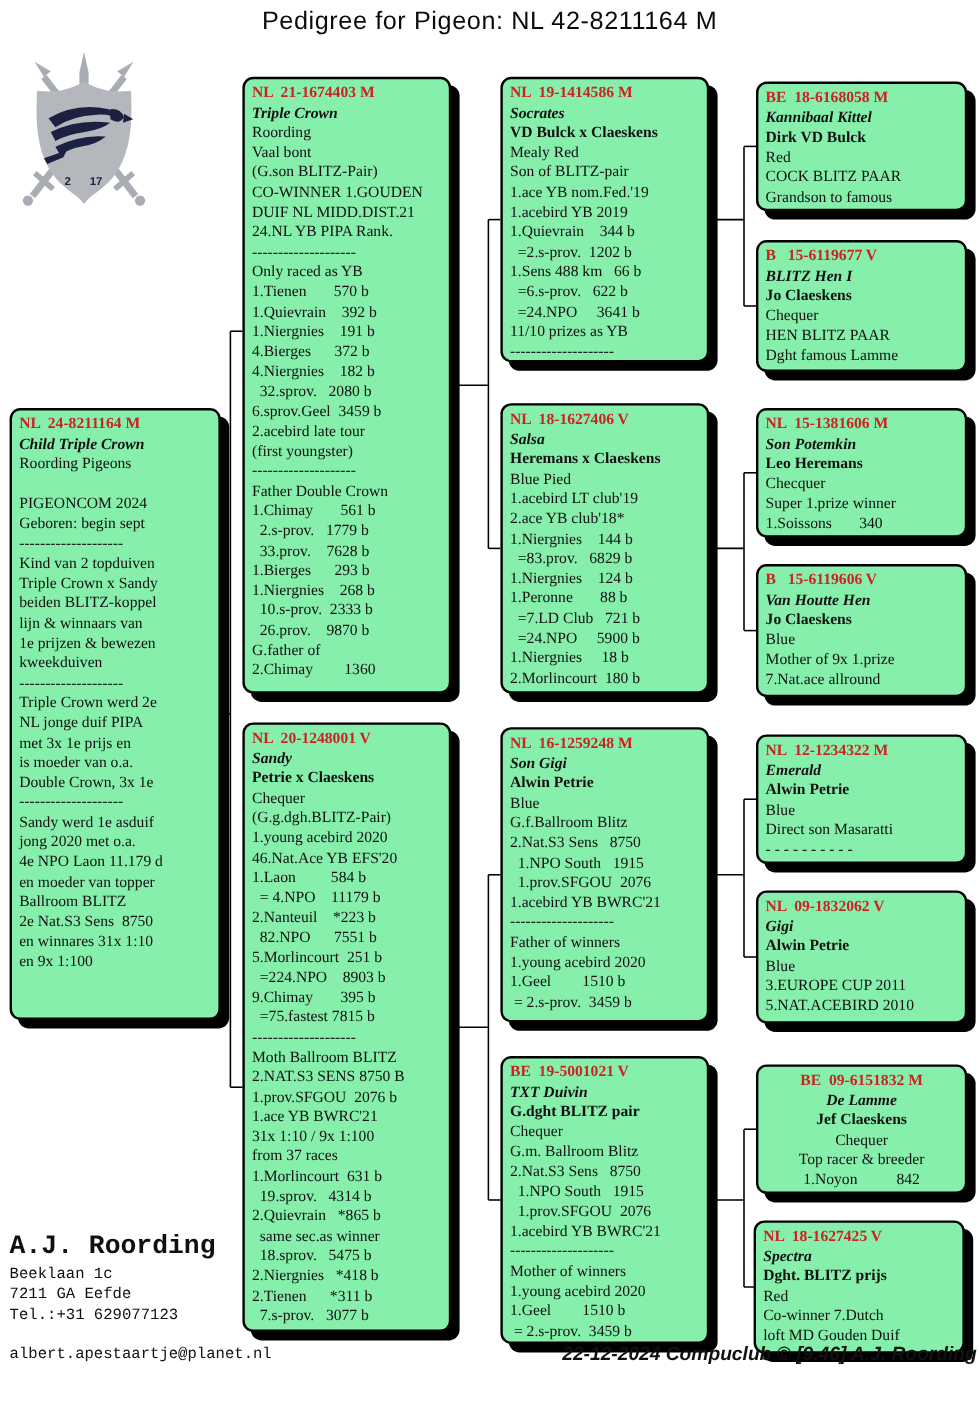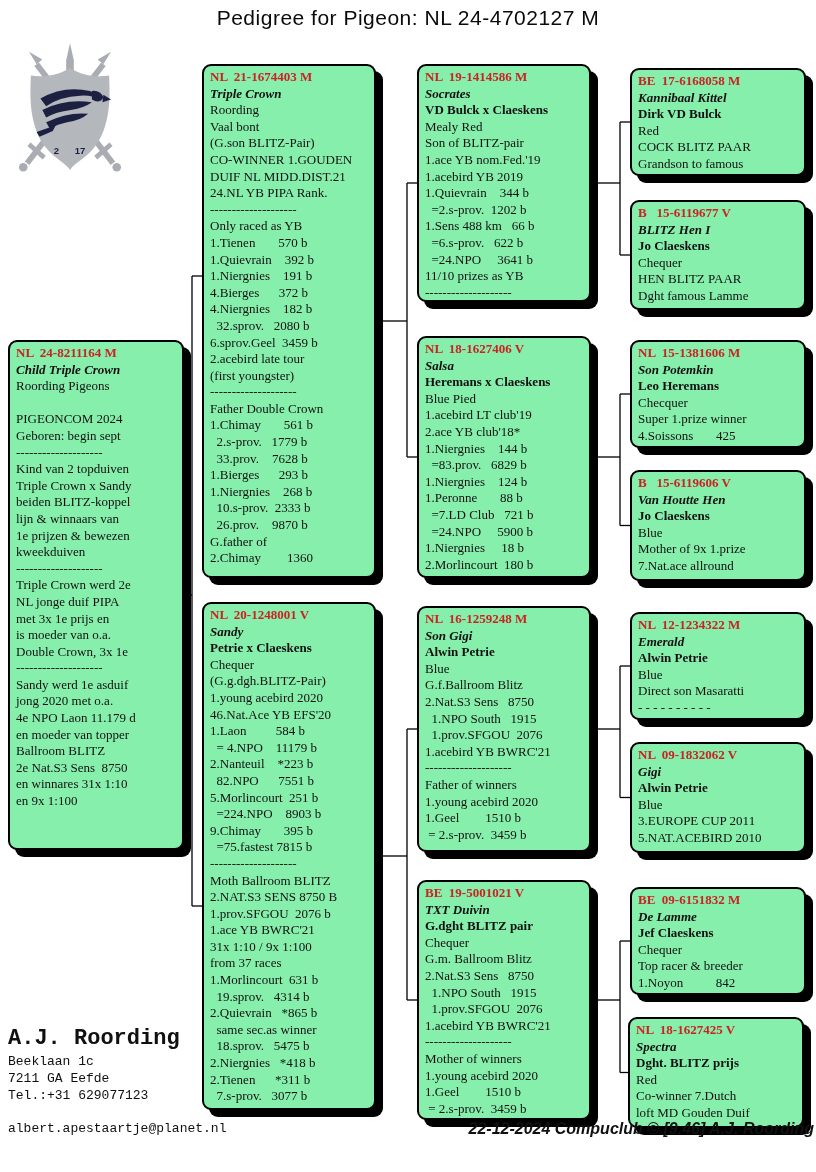--- a/index.html
+++ b/index.html
@@ -29,21 +29,21 @@
   .owner-email{margin-top:16px;text-align:center;}
   .footer-credit{
     position:absolute;right:2px;top:1120px;
     font-family:Liberation Sans, sans-serif;font-style:italic;font-weight:bold;
     font-size:16px;color:#111;
   }
 </style>
 </head>
 <body style="--ring-red: #cc2222;">
 
-<div class="title">Pedigree for Pigeon: NL  24-4702127 M</div>
+<div class="title">Pedigree for Pigeon: NL  42-8211164 M</div>
 
 <svg class="logo" viewBox="0 0 130 150" xmlns="http://www.w3.org/2000/svg">
   <g fill="#a9adb3" stroke="#a9adb3">
     <line x1="20" y1="132" x2="100" y2="28" stroke-width="6"></line>
     <polygon points="100,28 108,15 94,23" stroke="none"></polygon>
     <line x1="22" y1="112" x2="38" y2="126" stroke-width="5"></line>
     <circle cx="16" cy="136" r="4.5" stroke="none"></circle>
     <line x1="110" y1="132" x2="30" y2="28" stroke-width="6"></line>
     <polygon points="30,28 22,15 36,23" stroke="none"></polygon>
     <line x1="108" y1="112" x2="92" y2="126" stroke-width="5"></line>
@@ -94,27 +94,27 @@
     <line x1="620" y1="1072.5" x2="630" y2="1072.5" stroke="#000" stroke-width="1.3"></line>
   </svg>
 
 <div class="box" style="left: 8px; top: 340px; width: 176px; height: 510px;"><div class="ring">NL  24-8211164 M</div><div class="bl line-name">Child Triple Crown</div><div class="bl">Roording Pigeons</div><div class="bl">&nbsp;</div><div class="bl">PIGEONCOM 2024</div><div class="bl">Geboren: begin sept</div><div class="bl">--------------------</div><div class="bl">Kind van 2 topduiven</div><div class="bl">Triple Crown x Sandy</div><div class="bl">beiden BLITZ-koppel</div><div class="bl">lijn &amp; winnaars van</div><div class="bl">1e prijzen &amp; bewezen</div><div class="bl">kweekduiven</div><div class="bl">--------------------</div><div class="bl">Triple Crown werd 2e</div><div class="bl">NL jonge duif PIPA</div><div class="bl">met 3x 1e prijs en</div><div class="bl">is moeder van o.a.</div><div class="bl">Double Crown, 3x 1e</div><div class="bl">--------------------</div><div class="bl">Sandy werd 1e asduif</div><div class="bl">jong 2020 met o.a.</div><div class="bl">4e NPO Laon 11.179 d</div><div class="bl">en moeder van topper</div><div class="bl">Ballroom BLITZ</div><div class="bl">2e Nat.S3 Sens  8750</div><div class="bl">en winnares 31x 1:10</div><div class="bl">en 9x 1:100</div></div>
 <div class="box" style="left: 202px; top: 64px; width: 174px; height: 514px;"><div class="ring">NL  21-1674403 M</div><div class="bl line-name">Triple Crown</div><div class="bl">Roording</div><div class="bl">Vaal bont</div><div class="bl">(G.son BLITZ-Pair)</div><div class="bl">CO-WINNER 1.GOUDEN</div><div class="bl">DUIF NL MIDD.DIST.21</div><div class="bl">24.NL YB PIPA Rank.</div><div class="bl">--------------------</div><div class="bl">Only raced as YB</div><div class="bl">1.Tienen       570 b</div><div class="bl">1.Quievrain    392 b</div><div class="bl">1.Niergnies    191 b</div><div class="bl">4.Bierges      372 b</div><div class="bl">4.Niergnies    182 b</div><div class="bl">  32.sprov.   2080 b</div><div class="bl">6.sprov.Geel  3459 b</div><div class="bl">2.acebird late tour</div><div class="bl">(first youngster)</div><div class="bl">--------------------</div><div class="bl">Father Double Crown</div><div class="bl">1.Chimay       561 b</div><div class="bl">  2.s-prov.   1779 b</div><div class="bl">  33.prov.    7628 b</div><div class="bl">1.Bierges      293 b</div><div class="bl">1.Niergnies    268 b</div><div class="bl">  10.s-prov.  2333 b</div><div class="bl">  26.prov.    9870 b</div><div class="bl">G.father of</div><div class="bl">2.Chimay        1360</div></div>
 <div class="box" style="left: 202px; top: 602px; width: 174px; height: 508px;"><div class="ring">NL  20-1248001 V</div><div class="bl line-name">Sandy</div><div class="bl line-bold">Petrie x Claeskens</div><div class="bl">Chequer</div><div class="bl">(G.g.dgh.BLITZ-Pair)</div><div class="bl">1.young acebird 2020</div><div class="bl">46.Nat.Ace YB EFS'20</div><div class="bl">1.Laon         584 b</div><div class="bl">  = 4.NPO    11179 b</div><div class="bl">2.Nanteuil    *223 b</div><div class="bl">  82.NPO      7551 b</div><div class="bl">5.Morlincourt  251 b</div><div class="bl">  =224.NPO    8903 b</div><div class="bl">9.Chimay       395 b</div><div class="bl">  =75.fastest 7815 b</div><div class="bl">--------------------</div><div class="bl">Moth Ballroom BLITZ</div><div class="bl">2.NAT.S3 SENS 8750 B</div><div class="bl">1.prov.SFGOU  2076 b</div><div class="bl">1.ace YB BWRC'21</div><div class="bl">31x 1:10 / 9x 1:100</div><div class="bl">from 37 races</div><div class="bl">1.Morlincourt  631 b</div><div class="bl">  19.sprov.   4314 b</div><div class="bl">2.Quievrain   *865 b</div><div class="bl">  same sec.as winner</div><div class="bl">  18.sprov.   5475 b</div><div class="bl">2.Niergnies   *418 b</div><div class="bl">2.Tienen      *311 b</div><div class="bl">  7.s-prov.   3077 b</div></div>
 <div class="box" style="left: 417px; top: 64px; width: 174px; height: 238px;"><div class="ring">NL  19-1414586 M</div><div class="bl line-name">Socrates</div><div class="bl line-bold">VD Bulck x Claeskens</div><div class="bl">Mealy Red</div><div class="bl">Son of BLITZ-pair</div><div class="bl">1.ace YB nom.Fed.'19</div><div class="bl">1.acebird YB 2019</div><div class="bl">1.Quievrain    344 b</div><div class="bl">  =2.s-prov.  1202 b</div><div class="bl">1.Sens 488 km   66 b</div><div class="bl">  =6.s-prov.   622 b</div><div class="bl">  =24.NPO     3641 b</div><div class="bl">11/10 prizes as YB</div><div class="bl">--------------------</div></div>
 <div class="box" style="left: 417px; top: 336px; width: 174px; height: 242px;"><div class="ring">NL  18-1627406 V</div><div class="bl line-name">Salsa</div><div class="bl line-bold">Heremans x Claeskens</div><div class="bl">Blue Pied</div><div class="bl">1.acebird LT club'19</div><div class="bl">2.ace YB club'18*</div><div class="bl">1.Niergnies    144 b</div><div class="bl">  =83.prov.   6829 b</div><div class="bl">1.Niergnies    124 b</div><div class="bl">1.Peronne       88 b</div><div class="bl">  =7.LD Club   721 b</div><div class="bl">  =24.NPO     5900 b</div><div class="bl">1.Niergnies     18 b</div><div class="bl">2.Morlincourt  180 b</div></div>
 <div class="box" style="left: 417px; top: 606px; width: 174px; height: 246px;"><div class="ring">NL  16-1259248 M</div><div class="bl line-name">Son Gigi</div><div class="bl line-bold">Alwin Petrie</div><div class="bl">Blue</div><div class="bl">G.f.Ballroom Blitz</div><div class="bl">2.Nat.S3 Sens   8750</div><div class="bl">  1.NPO South   1915</div><div class="bl">  1.prov.SFGOU  2076</div><div class="bl">1.acebird YB BWRC'21</div><div class="bl">--------------------</div><div class="bl">Father of winners</div><div class="bl">1.young acebird 2020</div><div class="bl">1.Geel        1510 b</div><div class="bl"> = 2.s-prov.  3459 b</div></div>
 <div class="box" style="left: 417px; top: 880px; width: 174px; height: 240px;"><div class="ring">BE  19-5001021 V</div><div class="bl line-name">TXT Duivin</div><div class="bl line-bold">G.dght BLITZ pair</div><div class="bl">Chequer</div><div class="bl">G.m. Ballroom Blitz</div><div class="bl">2.Nat.S3 Sens   8750</div><div class="bl">  1.NPO South   1915</div><div class="bl">  1.prov.SFGOU  2076</div><div class="bl">1.acebird YB BWRC'21</div><div class="bl">--------------------</div><div class="bl">Mother of winners</div><div class="bl">1.young acebird 2020</div><div class="bl">1.Geel        1510 b</div><div class="bl"> = 2.s-prov.  3459 b</div></div>
-<div class="box" style="left: 630px; top: 68px; width: 176px; height: 108px;"><div class="ring">BE  17-6168058 M</div><div class="bl line-name">Kannibaal Kittel</div><div class="bl line-bold">Dirk VD Bulck</div><div class="bl">Red</div><div class="bl">COCK BLITZ PAAR</div><div class="bl">Grandson to famous</div></div>
+<div class="box" style="left: 630px; top: 68px; width: 176px; height: 108px;"><div class="ring">BE  18-6168058 M</div><div class="bl line-name">Kannibaal Kittel</div><div class="bl line-bold">Dirk VD Bulck</div><div class="bl">Red</div><div class="bl">COCK BLITZ PAAR</div><div class="bl">Grandson to famous</div></div>
 <div class="box" style="left: 630px; top: 200px; width: 176px; height: 110px;"><div class="ring">B   15-6119677 V</div><div class="bl line-name">BLITZ Hen I</div><div class="bl line-bold">Jo Claeskens</div><div class="bl">Chequer</div><div class="bl">HEN BLITZ PAAR</div><div class="bl">Dght famous Lamme</div></div>
-<div class="box" style="left: 630px; top: 340px; width: 176px; height: 108px;"><div class="ring">NL  15-1381606 M</div><div class="bl line-name">Son Potemkin</div><div class="bl line-bold">Leo Heremans</div><div class="bl">Checquer</div><div class="bl">Super 1.prize winner</div><div class="bl">4.Soissons       425</div></div>
+<div class="box" style="left: 630px; top: 340px; width: 176px; height: 108px;"><div class="ring">NL  15-1381606 M</div><div class="bl line-name">Son Potemkin</div><div class="bl line-bold">Leo Heremans</div><div class="bl">Checquer</div><div class="bl">Super 1.prize winner</div><div class="bl">1.Soissons       340</div></div>
 <div class="box" style="left: 630px; top: 470px; width: 176px; height: 111px;"><div class="ring">B   15-6119606 V</div><div class="bl line-name">Van Houtte Hen</div><div class="bl line-bold">Jo Claeskens</div><div class="bl">Blue</div><div class="bl">Mother of 9x 1.prize</div><div class="bl">7.Nat.ace allround</div></div>
 <div class="box" style="left: 630px; top: 612px; width: 176px; height: 108px;"><div class="ring">NL  12-1234322 M</div><div class="bl line-name">Emerald</div><div class="bl line-bold">Alwin Petrie</div><div class="bl">Blue</div><div class="bl">Direct son Masaratti</div><div class="bl">- - - - - - - - - -</div></div>
 <div class="box" style="left: 630px; top: 742px; width: 176px; height: 111px;"><div class="ring">NL  09-1832062 V</div><div class="bl line-name">Gigi</div><div class="bl line-bold">Alwin Petrie</div><div class="bl">Blue</div><div class="bl">3.EUROPE CUP 2011</div><div class="bl">5.NAT.ACEBIRD 2010</div></div>
-<div class="box" style="left: 630px; top: 887px; width: 176px; height: 108px;"><div class="ring">BE  09-6151832 M</div><div class="bl line-name">De Lamme</div><div class="bl line-bold">Jef Claeskens</div><div class="bl">Chequer</div><div class="bl">Top racer &amp; breeder</div><div class="bl">1.Noyon          842</div></div>
+<div class="box" style="left: 630px; top: 887px; width: 176px; height: 108px; text-align: center;"><div class="ring">BE  09-6151832 M</div><div class="bl line-name">De Lamme</div><div class="bl line-bold">Jef Claeskens</div><div class="bl">Chequer</div><div class="bl">Top racer &amp; breeder</div><div class="bl">1.Noyon          842</div></div>
 <div class="box" style="left: 628px; top: 1017px; width: 176px; height: 111px;"><div class="ring">NL  18-1627425 V</div><div class="bl line-name">Spectra</div><div class="bl line-bold">Dght. BLITZ prijs</div><div class="bl">Red</div><div class="bl">Co-winner 7.Dutch</div><div class="bl">loft MD Gouden Duif</div></div>
 
 <div class="owner">
   <div class="owner-name">A.J. Roording</div>
   <div>Beeklaan 1c</div>
   <div>7211 GA  Eefde</div>
   <div>Tel.:+31 629077123</div>
   <div class="owner-email">albert.apestaartje@planet.nl</div>
 </div>
 

